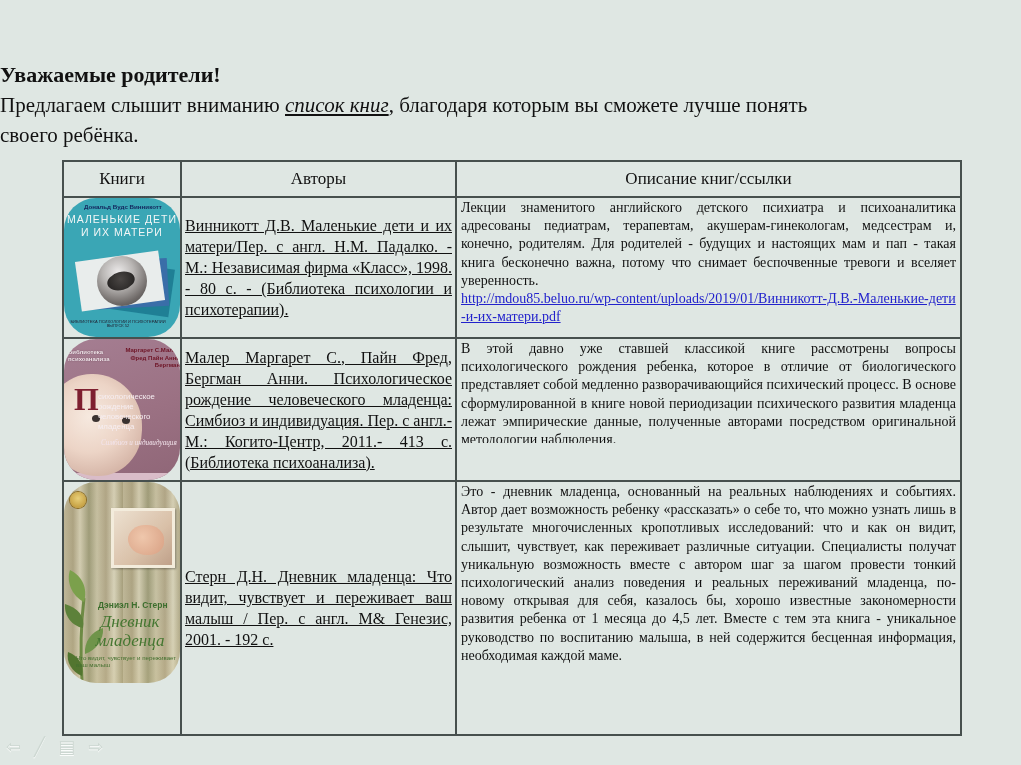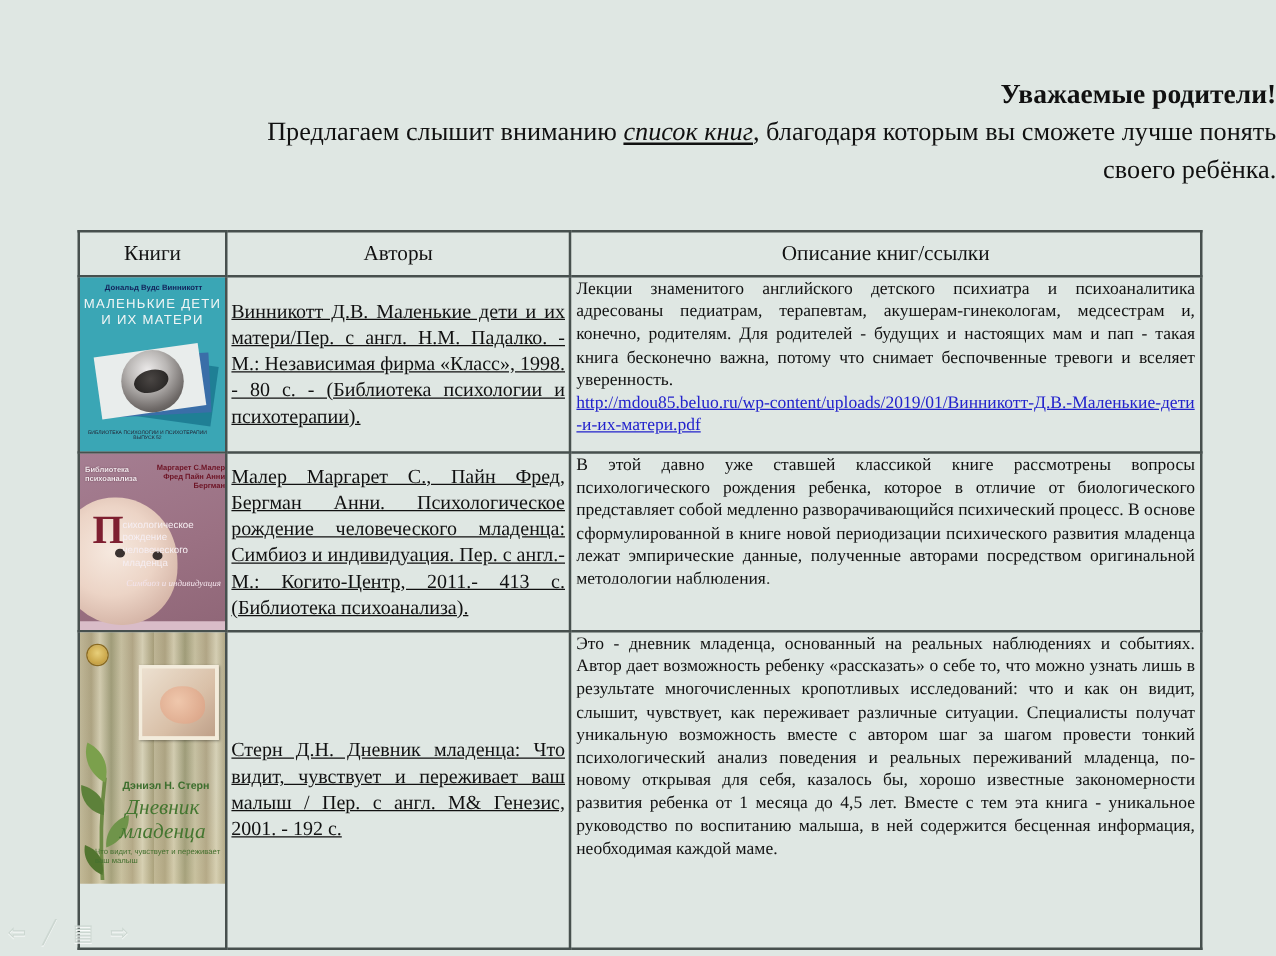--- a/index.html
+++ b/index.html
@@ -6,43 +6,43 @@
   html,body { width:1021px; height:765px; }
   body {
     position:relative;
     background:#dfe7e3;
     font-family:"Liberation Serif","DejaVu Serif",serif;
     color:#111;
     overflow:hidden;
   }
 
   
-  .heading { position:absolute; top:60px; left:0; width:100%; text-align:right; }
+  .heading { position:absolute; top:60px; left:0; width:100%; text-align:left; }
   .heading .title { font-size:22px; font-weight:bold; line-height:30px; }
   .heading .subtitle { font-size:21px; line-height:30px; }
   .heading .subtitle .em { font-style:italic; text-decoration:underline; }
 
   
   table.books {
-    position:absolute; left:62px; top:184px; width:898px;
+    position:absolute; left:62px; top:160px; width:898px;
     border-collapse:collapse; table-layout:fixed;
   }
   table.books td, table.books th { border:2px solid #47504e; }
   th.hdr { font-weight:normal; font-size:17px; text-align:center; height:36px; background:#dfe7e3; }
   td.covercell { padding:0; vertical-align:top; }
   td.authors { padding:0 3px; }
   td.desc { padding:0 4px; vertical-align:top; }
 
   .awrap { display:flex; align-items:center; overflow:hidden;text-decoration:underline; }
   .awrap > div { font-size:16px; line-height:21px; text-align:justify; width:100%; }
   .dwrap { overflow:hidden; font-size:14px; line-height:18.2px; text-align:justify; padding-top:1px; }
   a.pdf { color:#2222cc; text-decoration:underline; word-break:break-all; cursor:pointer; }
 
   
-  .cover { position:relative; width:100%; overflow:hidden; }
+  .cover { position:relative; width:100%; overflow:hidden;border-radius:32px; }
   .ts { transform-origin:0 0; position:absolute; }
 
   
   .c1 { background:#3aa6b5; }
   .c1-author { top:5px; left:0; width:190px; transform:scale(0.62); font-family:"Liberation Sans",sans-serif; font-weight:bold; font-size:10px; color:#13245c; text-align:center; }
   .c1-title { position:absolute; top:15px; left:0; width:100%; text-align:center; font-family:"Liberation Sans",sans-serif; font-size:10.5px; letter-spacing:1px; color:#f2f6f6; line-height:13px; }
   .c1-paper-teal { position:absolute; left:30px; top:66px; width:78px; height:48px; background:#1f7f95; transform:rotate(8deg); }
   .c1-paper-blue { position:absolute; left:24px; top:62px; width:80px; height:48px; background:#3a6ea8; transform:rotate(-3deg); }
   .c1-paper-white { position:absolute; left:14px; top:58px; width:84px; height:50px; background:#e9edec; transform:rotate(-8deg); }
   .c1-photo { position:absolute; left:33px; top:58px; width:50px; height:50px; border-radius:50%;

